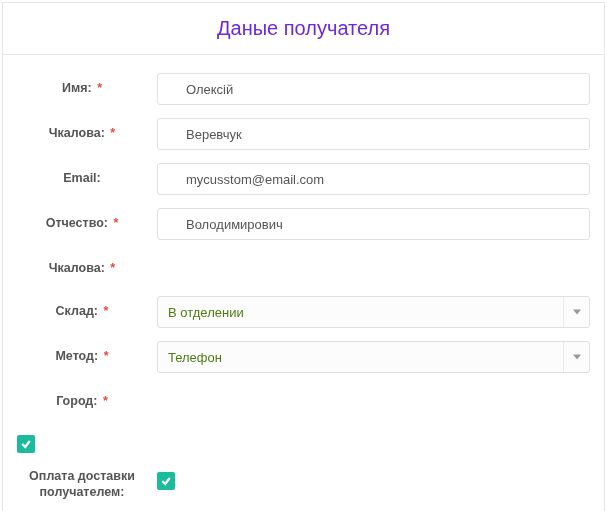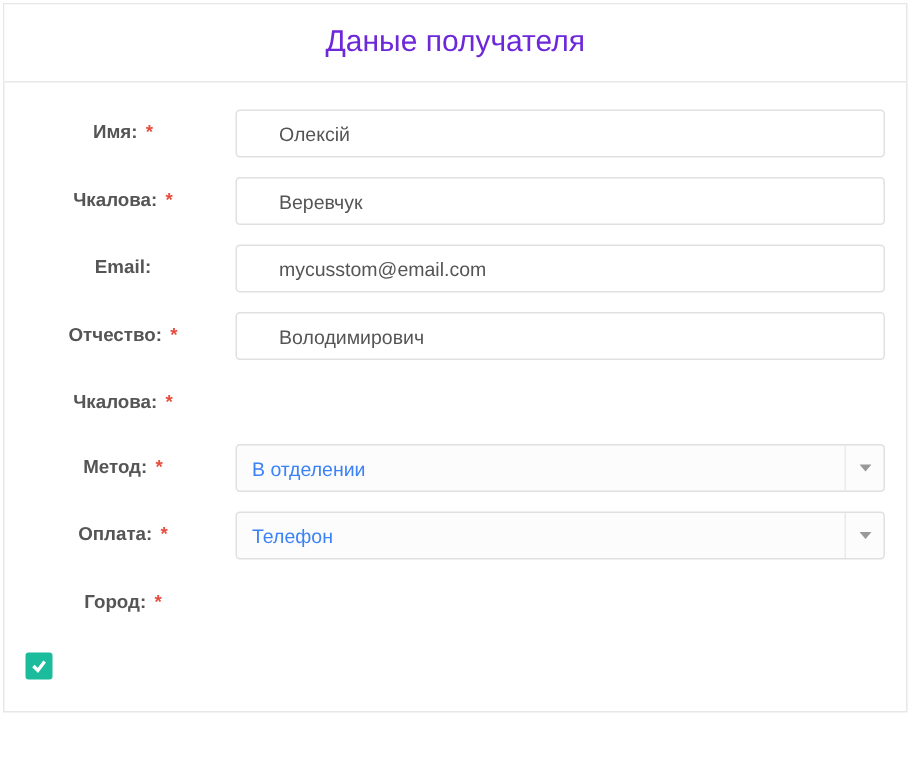--- a/index.html
+++ b/index.html
@@ -62,21 +62,21 @@
     .select-ctl {
       width: 100%;
       height: 32px;
       border: 1px solid #e0e0e0;
       border-radius: 3px;
       background: #fcfcfc;
       display: flex;
       align-items: center;
       padding: 0 28px 0 10px;
       font-size: 13px;
-      color: #3b82f6;
+      color: #4d7c0f;
       cursor: pointer;
       position: relative;
     }
     .select-ctl .caret {
       position: absolute;
       right: 0;
       top: 0;
       width: 26px;
       height: 100%;
       border-left: 1px solid #eaeaea;
@@ -147,40 +147,40 @@
 
     <div class="form-row">
       <div class="label-col">
         <span>Чкалова:</span>
         <span class="req">*</span>
       </div>
     </div>
 
     <div class="form-row">
       <div class="label-col">
-        <span>Метод:</span>
+        <span>Склад:</span>
         <span class="req">*</span>
       </div>
       <div class="field-col">
         <div class="select-wrap">
           <div class="select-ctl">
             <span>В отделении</span>
             <span class="caret">
               <svg viewBox="0 0 10 10">
                   <path d="M0 2 L5 8 L10 2 Z"></path>
                 </svg>
             </span>
           </div>
         </div>
       </div>
     </div>
 
     <div class="form-row">
       <div class="label-col">
-        <span>Оплата:</span>
+        <span>Метод:</span>
         <span class="req">*</span>
       </div>
       <div class="field-col">
         <div class="select-wrap">
           <div class="select-ctl">
             <span>Телефон</span>
             <span class="caret">
               <svg viewBox="0 0 10 10">
                   <path d="M0 2 L5 8 L10 2 Z"></path>
                 </svg>
@@ -200,16 +200,26 @@
     <div class="form-row">
       <div class="field-col">
         <div class="checkbox">
           <svg viewBox="0 0 16 16">
               <polyline points="3,8 7,12 13,4"></polyline>
             </svg>
         </div>
       </div>
     </div>
 
+    <div class="form-row tall-label">
+      <div class="label-col">Оплата доставки получателем:</div>
+      <div class="field-col">
+        <div class="checkbox">
+          <svg viewBox="0 0 16 16">
+              <polyline points="3,8 7,12 13,4"></polyline>
+            </svg>
+        </div>
+      </div>
+    </div>
 
   </div>
 
 </div>
 
 </body></html>

